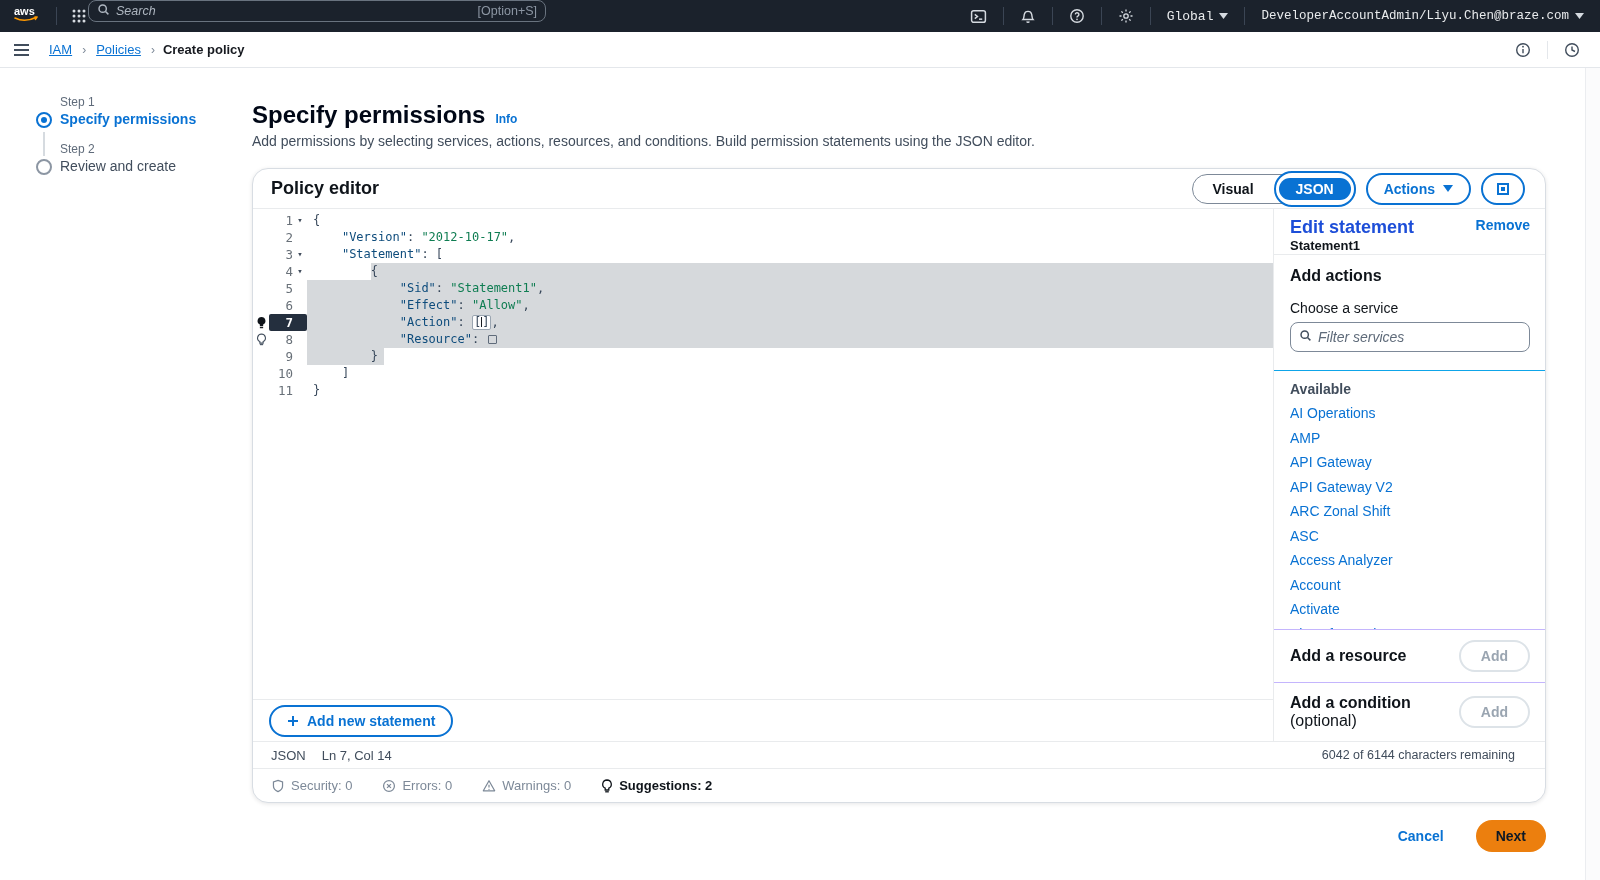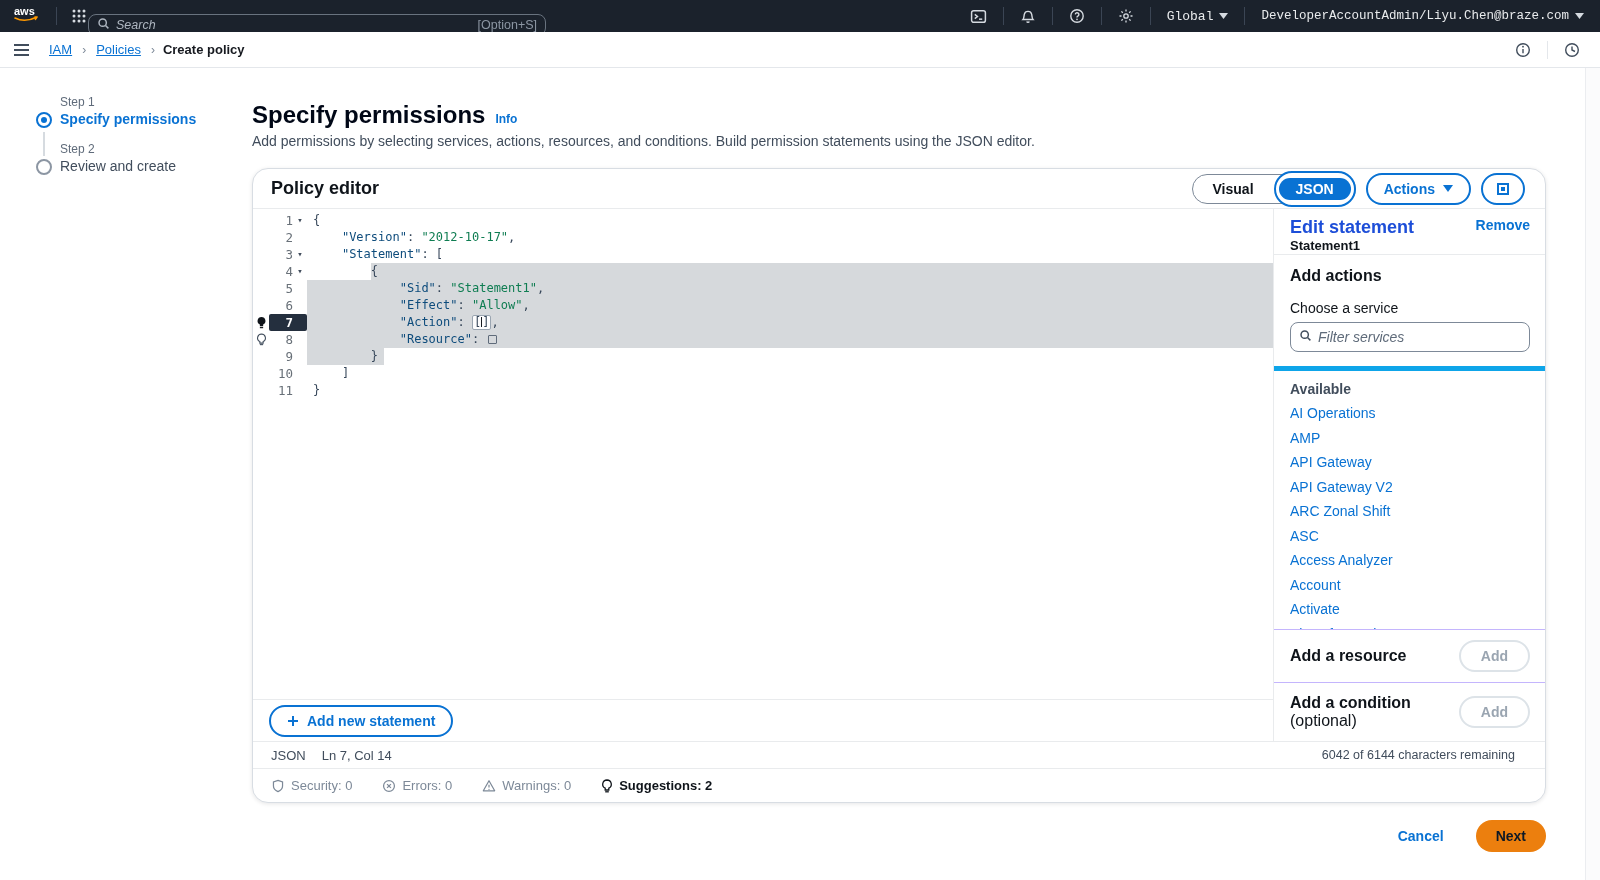--- a/index.html
+++ b/index.html
@@ -6,21 +6,21 @@
   html,body { width:1600px; height:880px; overflow:hidden; background:#fff;
               font-family:"Liberation Sans", sans-serif; }
   button { font-family:"Liberation Sans", sans-serif; cursor:pointer; background:none; border:none; }
 
   
   .topnav { position:absolute; left:0; top:0; width:1600px; height:32px; background:#1b222c;
             display:flex; align-items:center; color:#d5dae0; }
   .nav-divider { width:1px; height:18px; background:#3b4554; margin:0 10px; }
   .aws-logo { margin-left:12px; width:34px; }
   .grid-btn { padding:4px; display:flex; }
-  .nav-search { position:absolute; left:88px; top:14px; width:458px; height:22px;
+  .nav-search { position:absolute; left:88px; top:0; width:458px; height:22px;
                 border:1px solid #69737f; border-radius:8px; display:flex; align-items:center;
                 padding:0 8px; background:transparent; }
   .nav-search input { flex:1; background:transparent; border:none; outline:none; color:#e9ebed;
                       font-style:italic; font-size:12.5px; margin-left:6px; }
   .nav-search input::placeholder { color:#aeb6c0; }
   .nav-shortcut { color:#8c96a3; font-size:12.5px; }
   .nav-right { position:absolute; right:10px; top:0; height:32px; display:flex; align-items:center; }
   .nav-iconbtn { display:flex; align-items:center; padding:4px 6px; }
   .nav-textbtn { display:flex; align-items:center; gap:6px; color:#e9ebed; font-size:13px; padding:0 6px;font-family:Liberation Mono, monospace; }
   .acct { font-size:12.5px; }
@@ -111,21 +111,21 @@
   .add-stmt-row { flex:none; height:42px; border-top:1px solid #e9ebed; display:flex; align-items:center;
                   padding-left:16px; background:#fff; }
 
   
   .right-col { width:272px; flex:none; display:flex; flex-direction:column; min-height:0; }
   .stmt-head { flex:none; height:46px; padding:8px 16px 0; border-bottom:1px solid #e9ebed; }
   .stmt-head .row { display:flex; justify-content:space-between; align-items:flex-start; }
   .stmt-title { font-size:18px; font-weight:700; color:#1d4ed8; line-height:20px; }
   .remove-link { color:#0972d3; font-size:14px; font-weight:700; }
   .stmt-name { font-size:13px; font-weight:700; color:#0f141a; margin-top:1px; }
-  .actions-sec { flex:none; height:116px; padding:12px 16px 0; border-bottom:5px solid #0ea5e9; }
+  .actions-sec { flex:none; height:116px; padding:12px 16px 0; border-bottom:1px solid #0ea5e9; }
   .sec-title { font-size:16px; font-weight:700; color:#0f141a; }
   .field-label { font-size:14px; color:#0f141a; margin-top:15px; }
   .filter-box { margin-top:6px; height:30px; border:1px solid #7d8998; border-radius:8px;
                 display:flex; align-items:center; padding:0 8px; background:#fff; }
   .filter-box input { flex:1; border:none; outline:none; font-style:italic; font-size:14px;
                       color:#0f141a; margin-left:6px; min-width:0; }
   .filter-box input::placeholder { color:#5f6b7a; }
   .avail-sec { flex:1; min-height:0; overflow:hidden; padding:10px 16px 0; }
   .avail-title { font-size:14px; font-weight:700; color:#414d5c; }
   .svc-list { list-style:none; margin-top:9px; }

